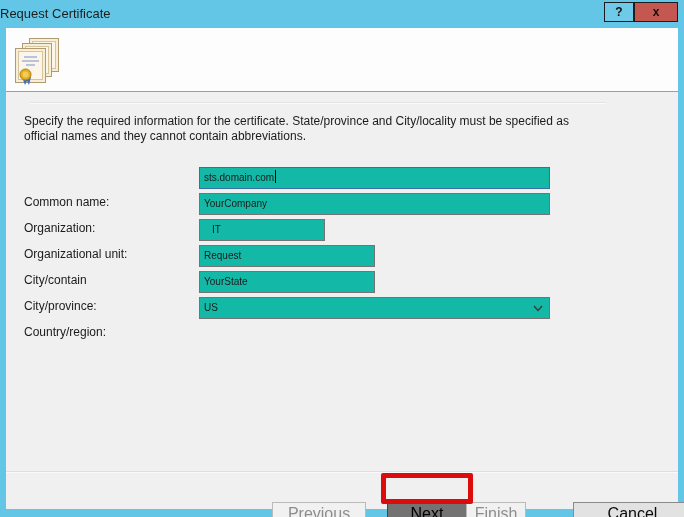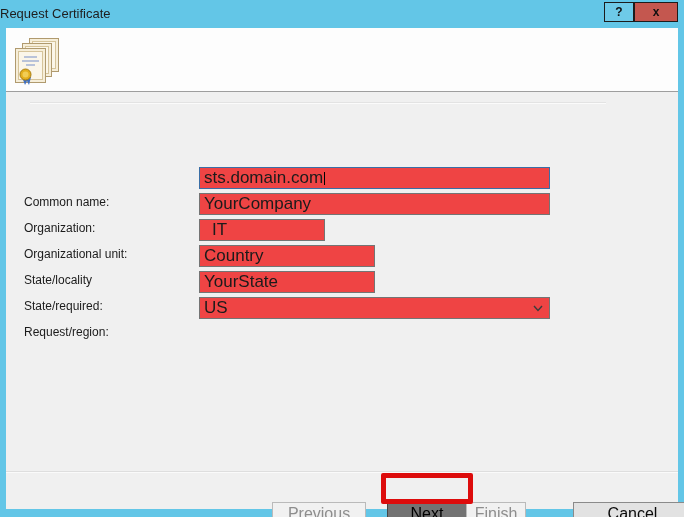--- a/index.html
+++ b/index.html
@@ -19,22 +19,22 @@
   .cert-icon{position:absolute;left:8px;top:9px;width:48px;height:48px;}
   .header-title{position:absolute;left:78px;top:21px;font-size:13px;font-weight:bold;color:#000;}
   
   .content{position:absolute;left:6px;top:92px;width:672px;height:417px;background:#f0f0f0;}
   .groove{position:absolute;left:24px;top:10px;width:576px;height:0;
           border-top:1px solid #e3e3e3;border-bottom:1px solid #fbfbfb;}
   .desc{position:absolute;left:18px;top:22px;font-size:12px;line-height:15px;color:#1b1b1b;}
   .row{position:absolute;left:0;height:22px;}
   .r1{top:75px}.r2{top:101px}.r3{top:127px}.r4{top:153px}.r5{top:179px}.r6{top:205px}
   .label{position:absolute;left:18px;top:0;height:22px;line-height:22px;font-size:12px;color:#1b1b1b;white-space:nowrap;margin-top:24px;}
-  .textbox{position:absolute;left:193px;top:0;height:20px;background:#ef4444;border:1px solid #747474;
-           font-size:17px;line-height:20px;padding:0 4px;box-sizing:content-box;white-space:nowrap;overflow:hidden;}
+  .textbox{position:absolute;left:193px;top:0;height:20px;background:#14b8a6;border:1px solid #747474;
+           font-size:10px;line-height:20px;padding:0 4px;box-sizing:content-box;white-space:nowrap;overflow:hidden;}
   .textbox.focused{border-color:#3a6ea5;}
   .w-full{width:341px;}
   .w-small{width:108px;padding-left:12px;}
   .w-medium{width:166px;}
   .caret{display:inline-block;width:1px;height:13px;background:#000;vertical-align:-2px;margin-left:1px;}
   .combo-chevron{position:absolute;right:6px;top:7px;line-height:0;}
   
   .footer-line{position:absolute;left:6px;top:471px;width:672px;height:0;
                border-top:1px solid #dedede;border-bottom:1px solid #fafafa;}
   .dlg-btn{position:absolute;top:477px;height:23px;font-size:16px;box-sizing:border-box;
@@ -81,20 +81,24 @@
         <polygon points="8,40 11,48 13,44 15,48 17,40" fill="#3f6fc0"></polygon>
         <circle cx="11.5" cy="37.5" r="5.5" fill="#e4af1f" stroke="#a87d10"></circle>
         <circle cx="11.5" cy="37.5" r="3" fill="#f2cd55"></circle>
       </g>
     </svg>
   </div>
 
   <div class="content">
     <div class="groove"></div>
 
+    <div class="desc">
+      <div>Specify the required information for the certificate. State/province and City/locality must be specified as</div>
+      <div>official names and they cannot contain abbreviations.</div>
+    </div>
 
     <div class="row r1">
       <div class="label">Common name:</div>
       <div class="textbox focused w-full">
         <span>sts.domain.com</span><span class="caret"></span>
       </div>
     </div>
 
     <div class="row r2">
       <div class="label">Organization:</div>
@@ -104,35 +108,35 @@
     </div>
 
     <div class="row r3">
       <div class="label">Organizational unit:</div>
       <div class="textbox w-small">
         <span>IT</span>
       </div>
     </div>
 
     <div class="row r4">
-      <div class="label">State/locality</div>
+      <div class="label">City/contain</div>
       <div class="textbox w-medium">
-        <span>Country</span>
+        <span>Request</span>
       </div>
     </div>
 
     <div class="row r5">
-      <div class="label">State/required:</div>
+      <div class="label">City/province:</div>
       <div class="textbox w-medium">
         <span>YourState</span>
       </div>
     </div>
 
     <div class="row r6">
-      <div class="label">Request/region:</div>
+      <div class="label">Country/region:</div>
       <div class="textbox w-full">
         <span>US</span>
         <span class="combo-chevron">
           <svg width="10" height="7" viewBox="0 0 10 7">
               <polyline points="1,1 5,5.5 9,1" fill="none" stroke="#3c3c3c" stroke-width="1.4"></polyline>
             </svg>
         </span>
       </div>
     </div>
   </div>

